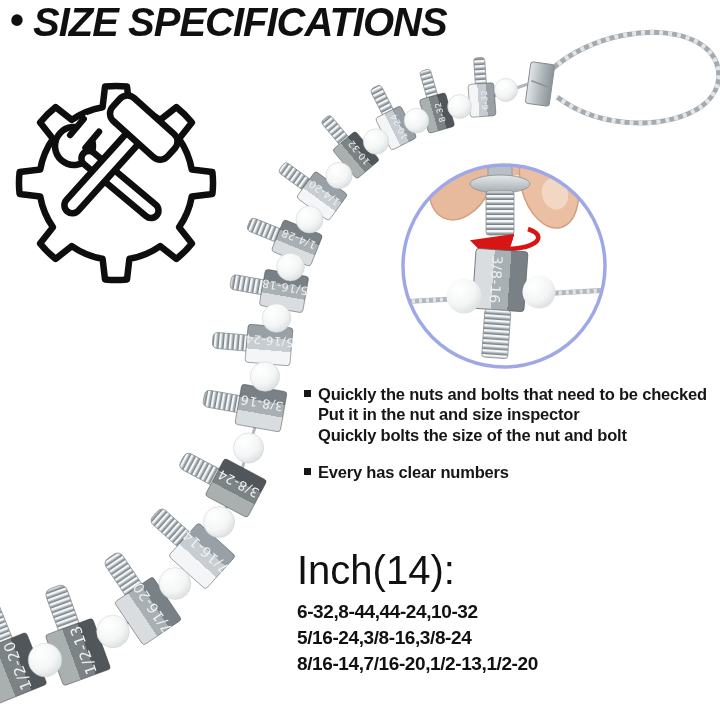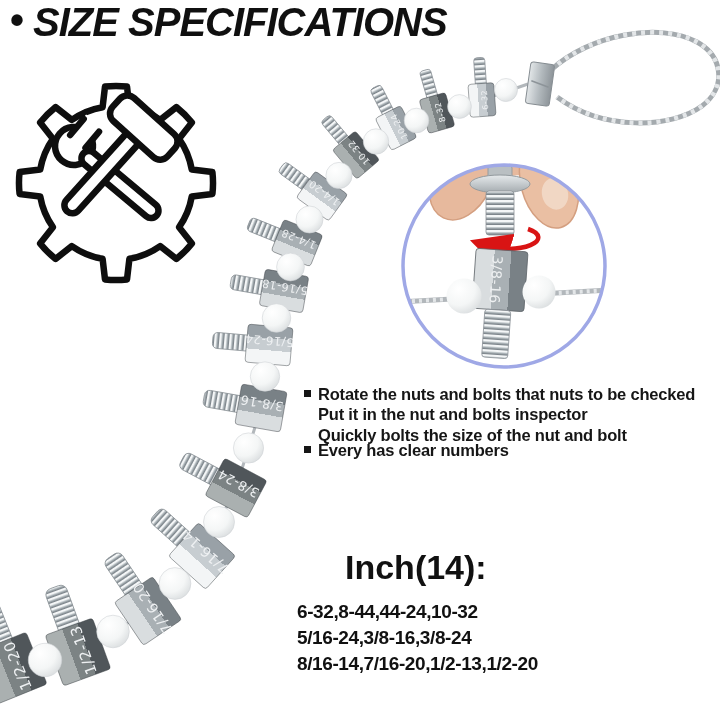--- a/index.html
+++ b/index.html
@@ -6,22 +6,22 @@
   .canvas{position:relative;width:720px;height:720px;background:#ffffff;overflow:hidden;
           font-family:"Liberation Sans",sans-serif;color:#111;}
   .title{position:absolute;left:10px;top:0px;display:flex;align-items:center;gap:10px;
          font-style:italic;font-weight:800;font-size:40px;letter-spacing:-1px;color:#101010;white-space:nowrap;}
   .title .dot{font-style:normal;transform:translateY(-2px);}
   svg.art{position:absolute;left:0;top:0;}
   .blurb{position:absolute;font-weight:700;font-size:16.5px;line-height:1.24;color:#161616;}
   .blurb .ln{white-space:nowrap;letter-spacing:-0.2px;}
   .marker{position:absolute;left:-14px;top:6px;width:7px;height:7px;background:#161616;}
   #b1{left:318px;top:384px;}
-  #b2{left:318px;top:440px;}
-  .inch{position:absolute;left:297px;top:548px;font-size:34px;font-weight:700;letter-spacing:0px;white-space:nowrap;margin-left:48px;}
+  #b2{left:318px;top:462px;}
+  .inch{position:absolute;left:297px;top:548px;font-size:40px;font-weight:400;letter-spacing:0px;white-space:nowrap;}
   .sizes{position:absolute;left:297px;top:599px;font-size:19px;font-weight:700;line-height:26px;
          letter-spacing:-0.4px;white-space:nowrap;}
 </style>
 </head>
 <body>
 
 <div class="canvas">
 
   <div class="title">
     <span class="dot">•</span>
@@ -229,22 +229,22 @@
 
         <circle cx="464" cy="296" r="17.5" fill="url(#ballG)"></circle>
         <circle cx="539" cy="292" r="16.5" fill="url(#ballG)"></circle>
       </g>
       <circle cx="504" cy="266" r="101" fill="none" stroke="#9fa8e6" stroke-width="3.5"></circle>
     </g>
   </svg>
 
   <div class="blurb" id="b1">
     <span class="marker"></span>
-    <div class="ln">Rotate the nuts and bolts that nuts to be checked</div>
-    <div class="ln">Put it in the nut and bolts inspector</div>
+    <div class="ln">Quickly the nuts and bolts that need to be checked</div>
+    <div class="ln">Put it in the nut and size inspector</div>
     <div class="ln">Quickly bolts the size of the nut and bolt</div>
   </div>
   <div class="blurb" id="b2">
     <span class="marker"></span>
     <div class="ln">Every has clear numbers</div>
   </div>
 
   <div class="inch">Inch(14):</div>
   <div class="sizes">
     <div>6-32,8-44,44-24,10-32</div>

